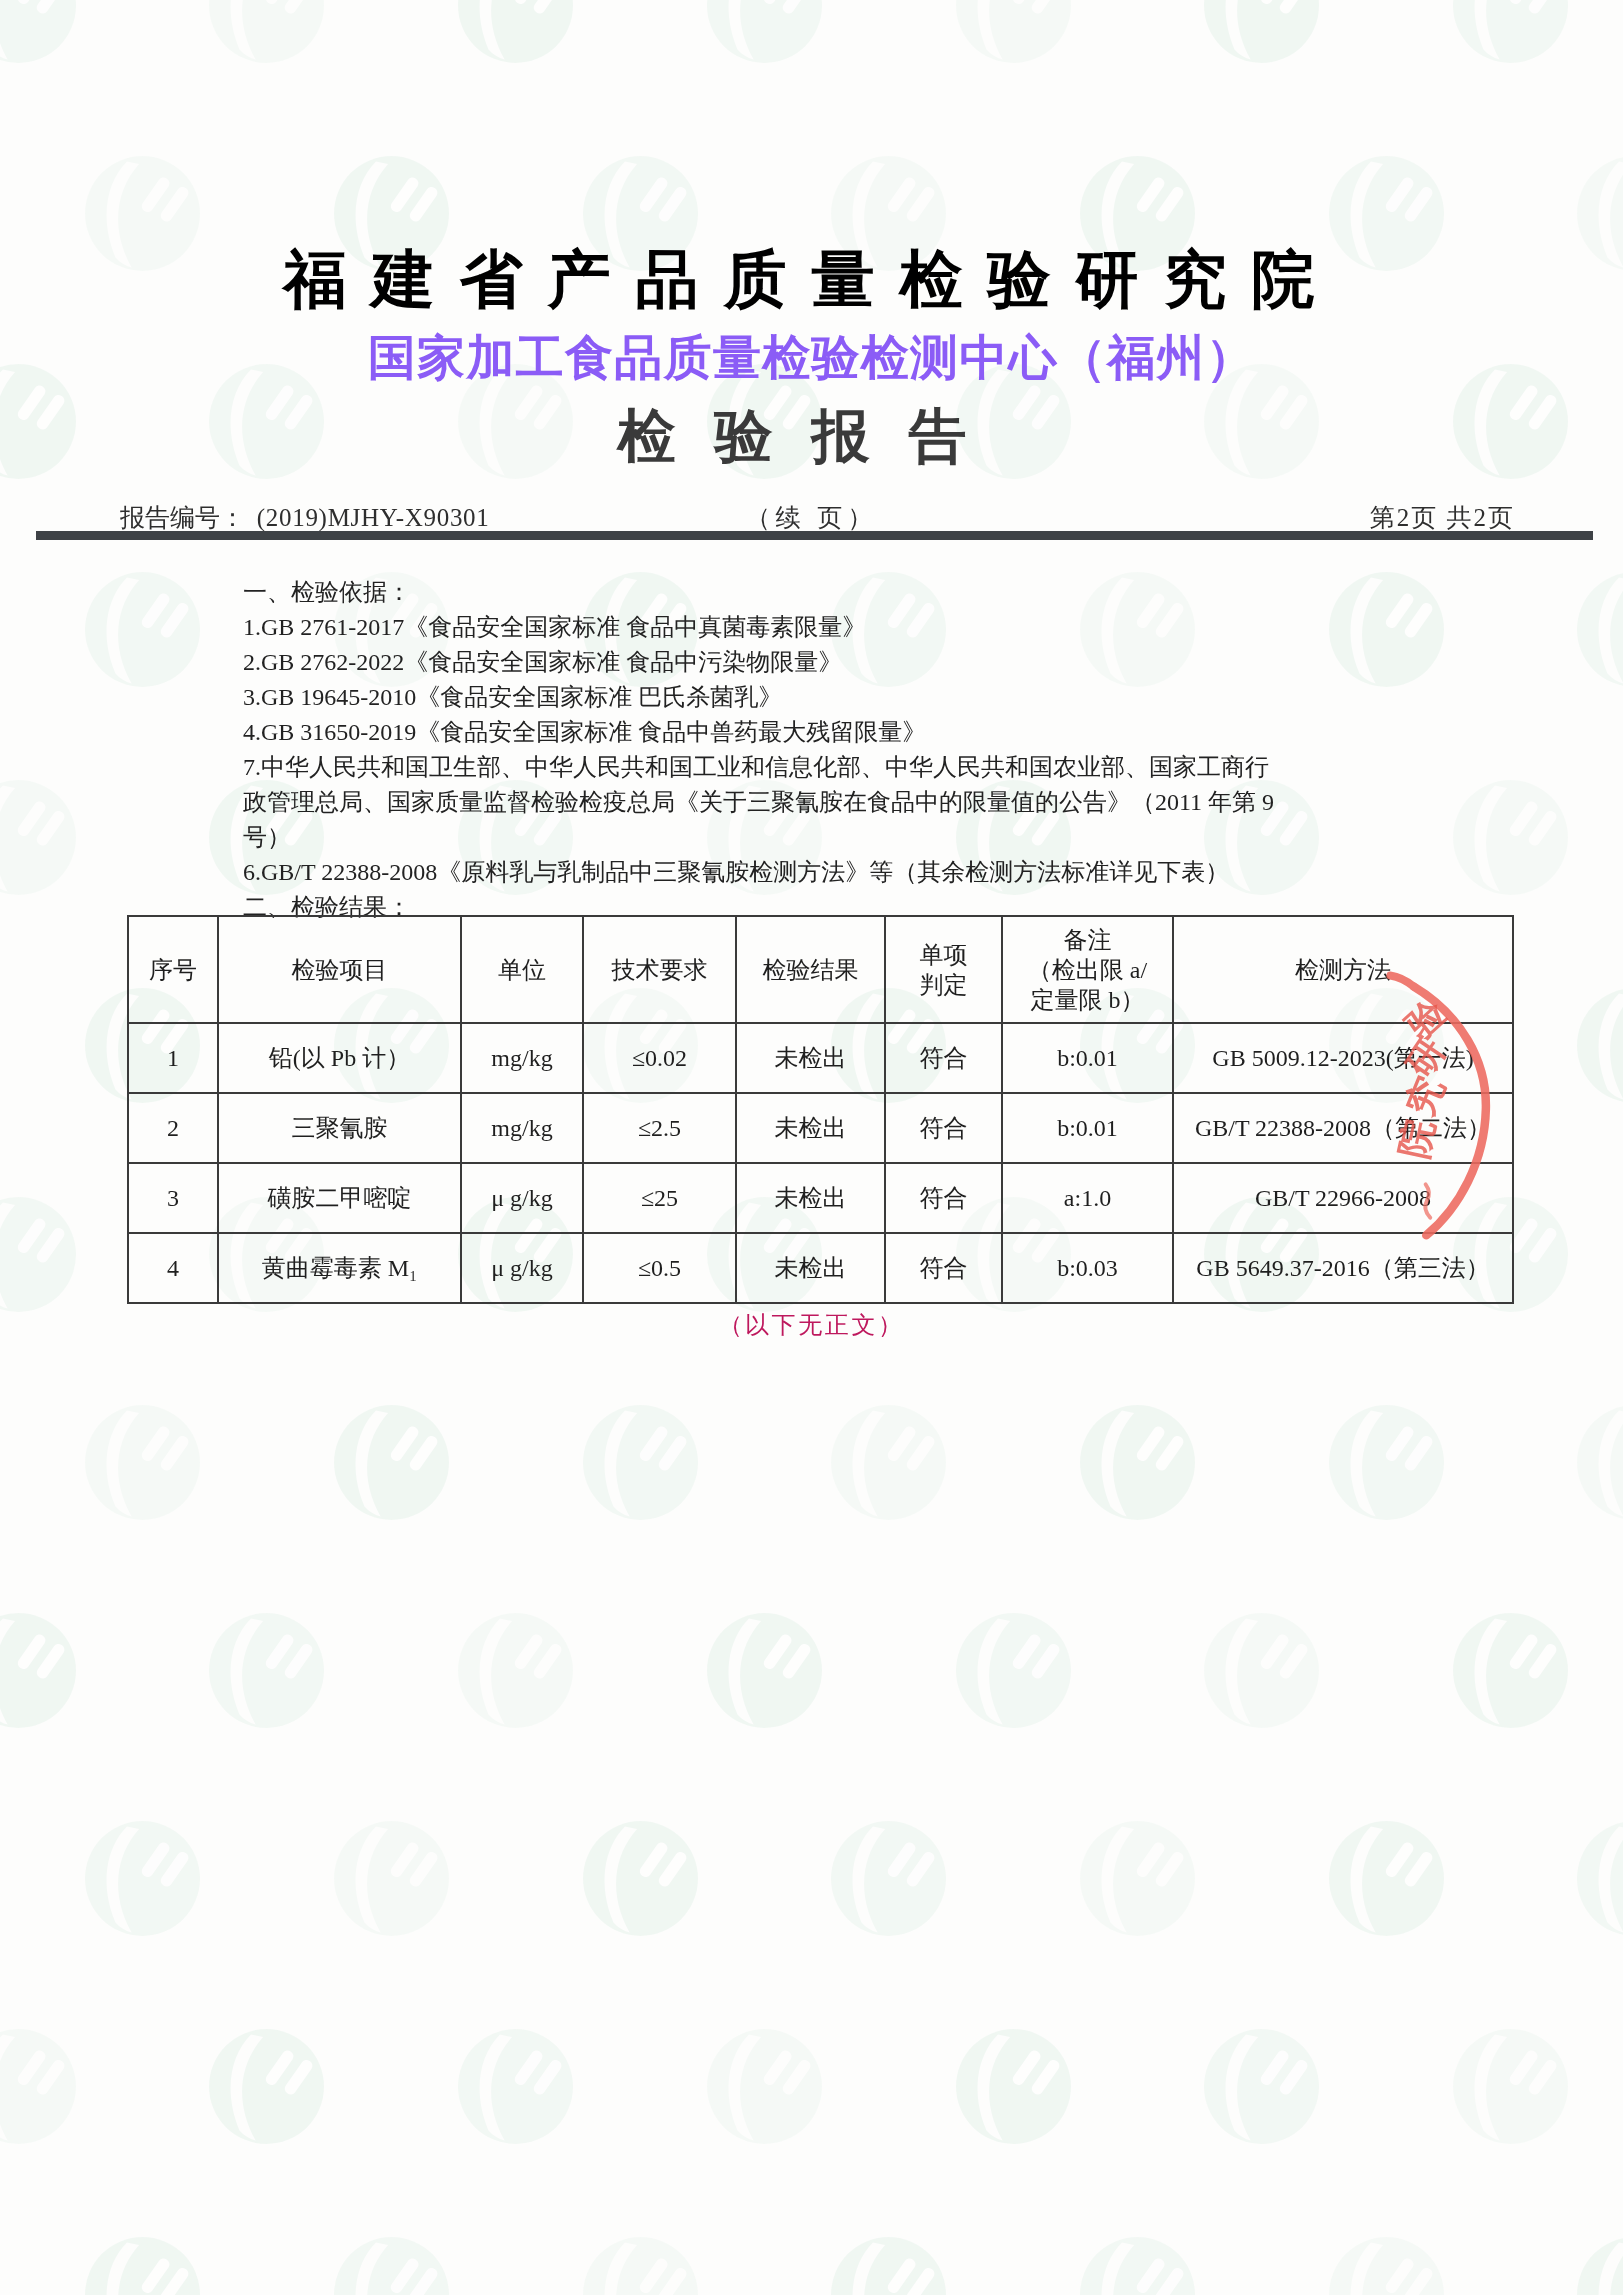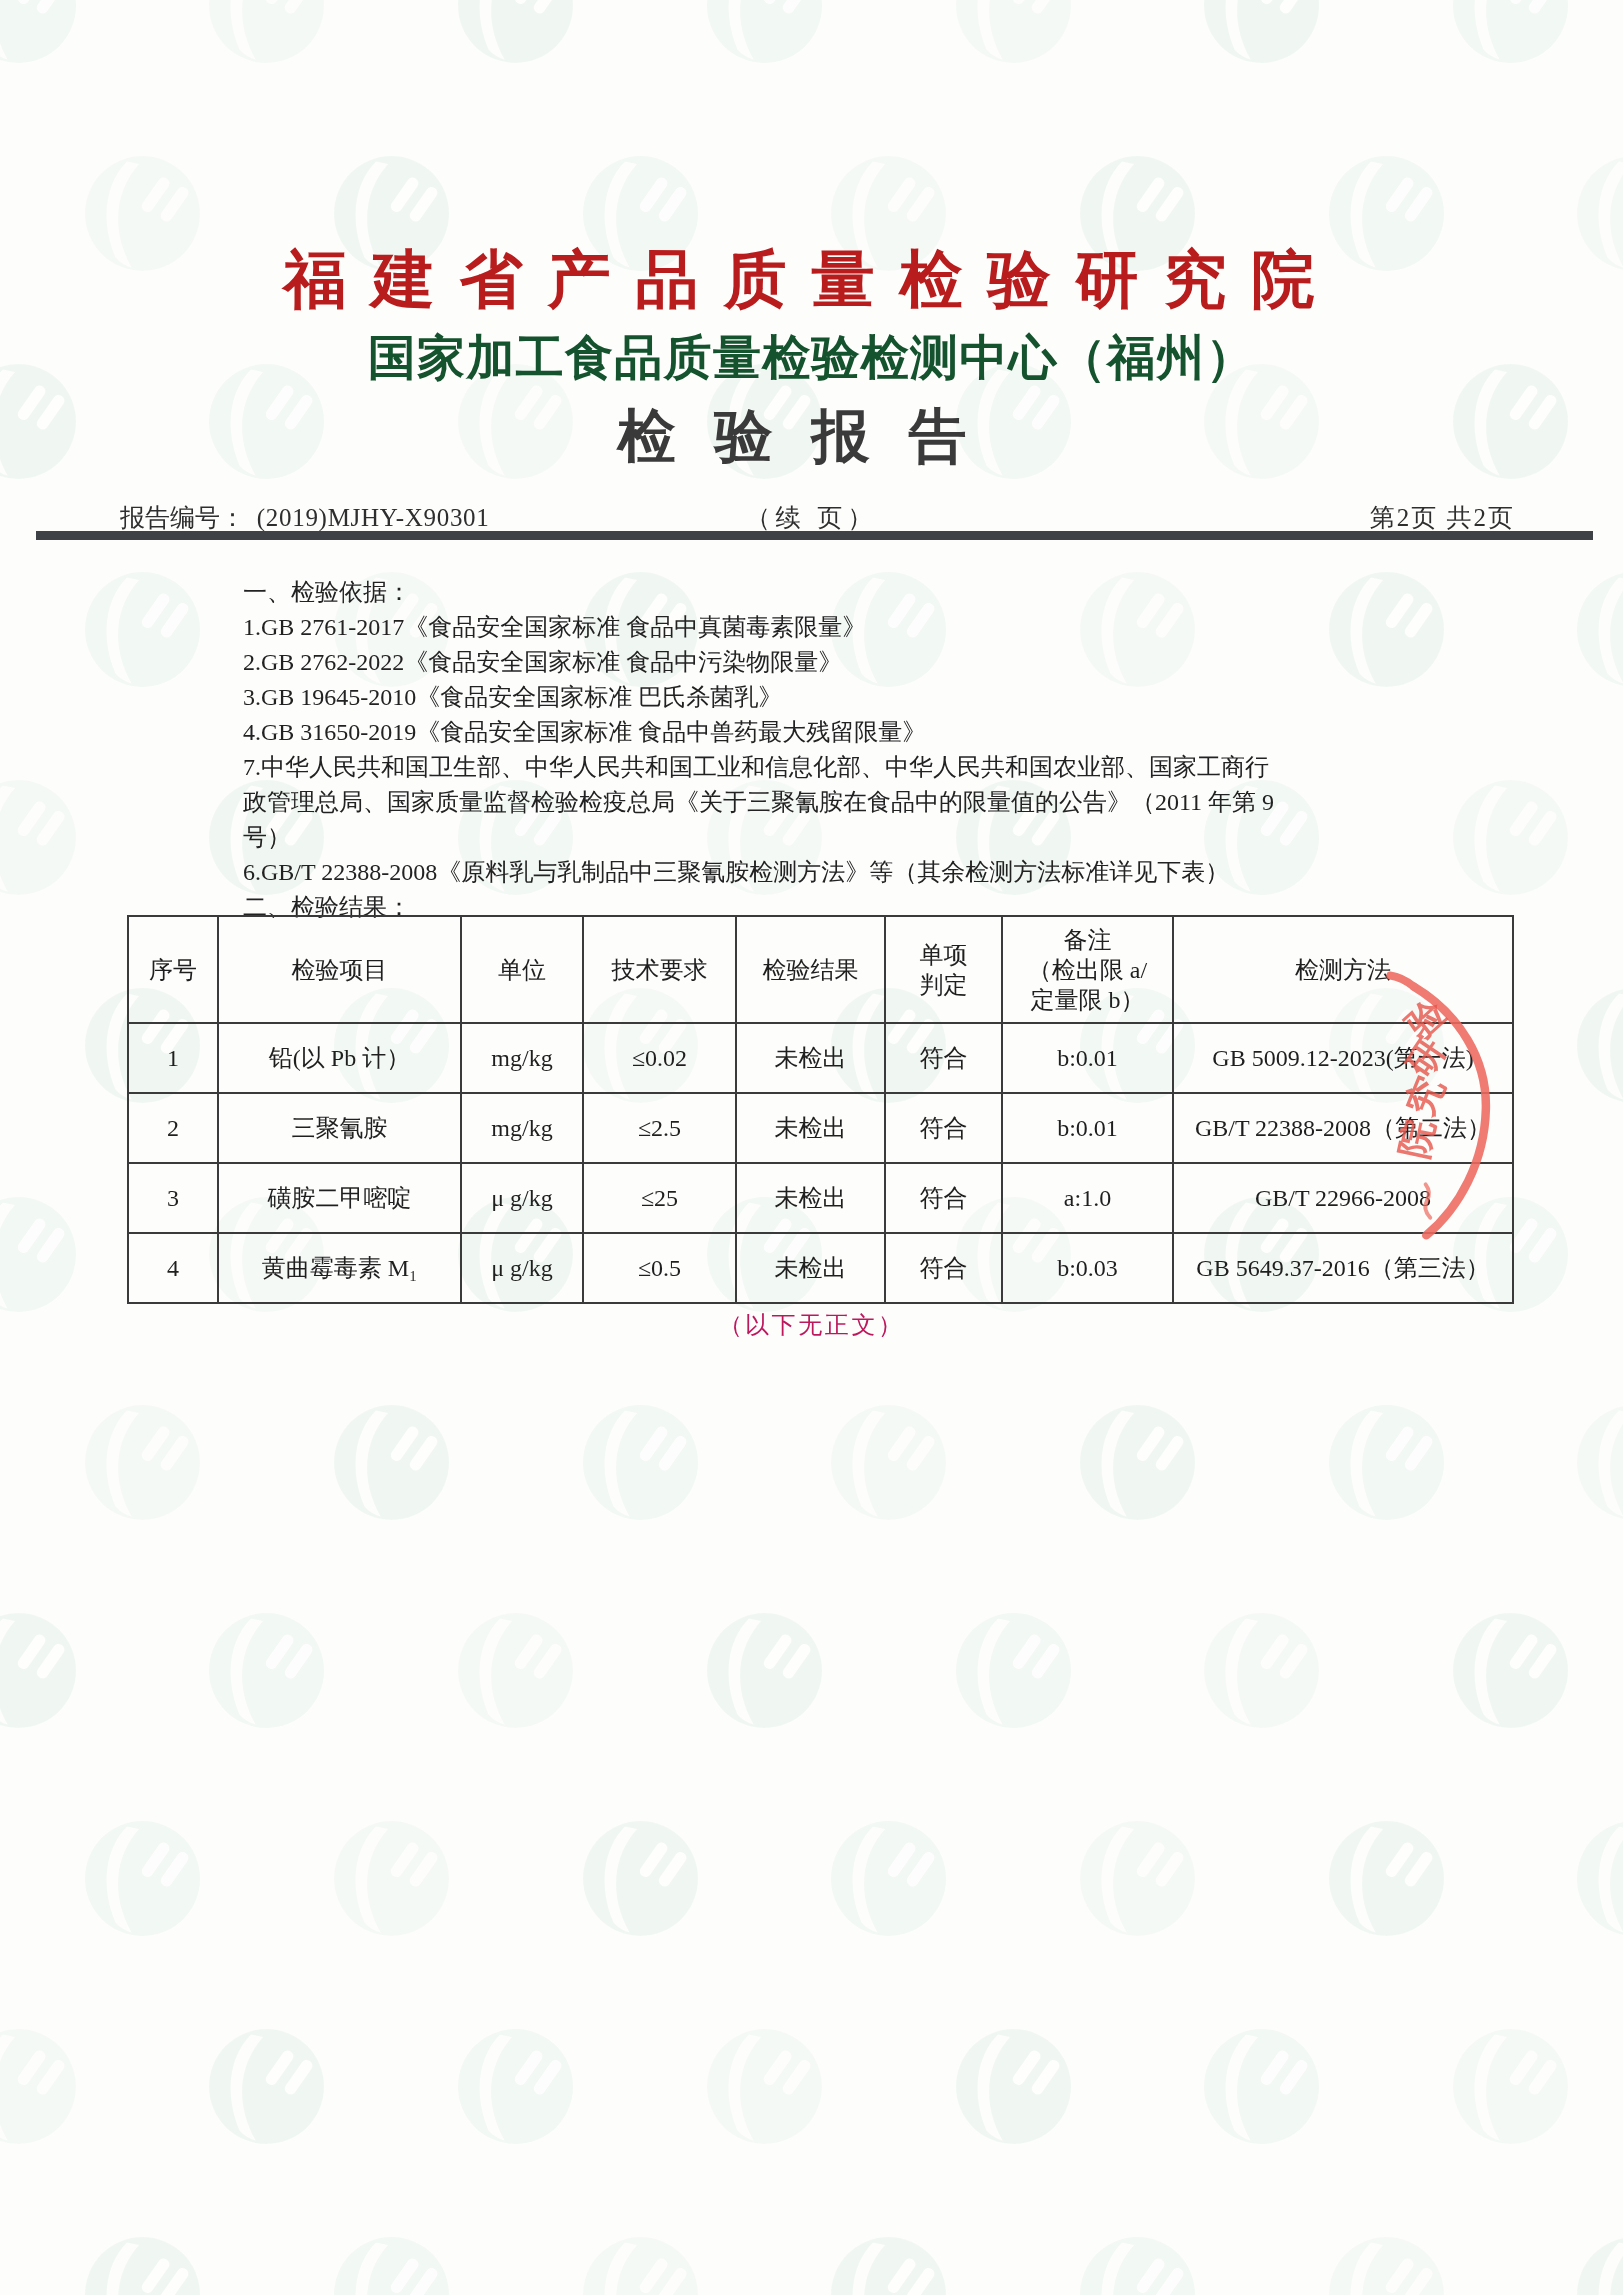--- a/index.html
+++ b/index.html
@@ -4,22 +4,22 @@
 <style>
   html,body{margin:0;padding:0;background:#888;}
   .page{
     position:relative; width:1623px; height:2295px; background:#fdfdfc;
     overflow:hidden; font-family:"Liberation Serif","DejaVu Serif",serif; color:#2b2b2b;
   }
   .wm-layer{position:absolute;inset:0;pointer-events:none;}
   .wm{position:absolute;}
   .abs{position:absolute;}
   .center-line{left:0;right:0;text-align:center;}
-  .title-1{top:237px;font-size:63px;font-weight:bold;letter-spacing:25px;color:#b91c1c;}
-  .title-2{top:326px;font-size:48px;font-weight:bold;letter-spacing:1.3px;color:#14532d;}
+  .title-1{top:237px;font-size:63px;font-weight:bold;letter-spacing:25px;color:#000000;}
+  .title-2{top:326px;font-size:48px;font-weight:bold;letter-spacing:1.3px;color:#8b5cf6;}
   .title-3{top:398px;font-size:58px;font-weight:bold;letter-spacing:39px;color:#3a3a3a;}
   .meta{top:501px;font-size:25px;color:#2e2e2e;}
   .meta-left{left:120px;}
   .meta-no{margin-left:11.8px;letter-spacing:0.7px;}
   .meta-center{left:0;right:0;text-align:center;letter-spacing:5.2px;}
   .meta-right{right:108px;letter-spacing:2px;}
   .rule{top:531px;left:36px;width:1557px;height:8.5px;background:#3e4246;}
   .body-text{
     top:575px;left:243px;width:1152px;font-size:24px;line-height:35px;color:#222;
   }

